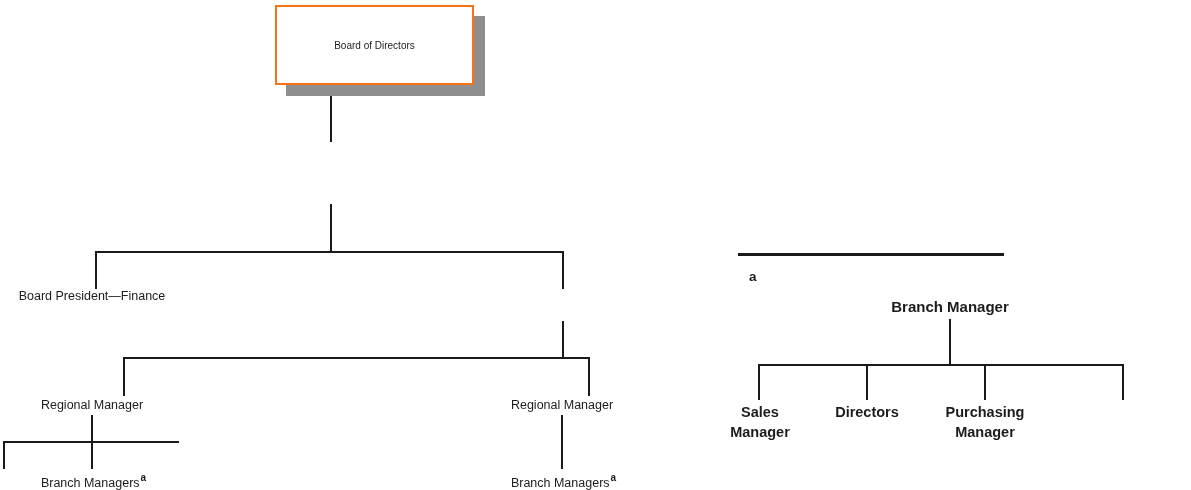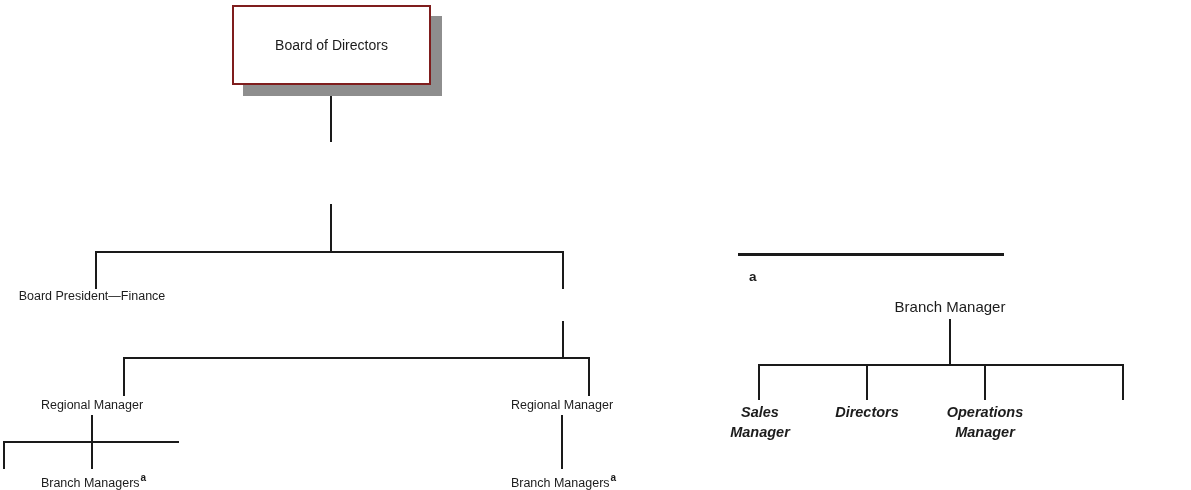--- a/index.html
+++ b/index.html
@@ -5,32 +5,33 @@
   html,body{margin:0;padding:0;background:#fff;}
   #canvas{
     position:relative;width:1191px;height:490px;background:#ffffff;
     font-family:"Liberation Sans", sans-serif;color:#1c1c1c;overflow:hidden;
   }
   .line{position:absolute;background:#1a1a1a;}
   .hline{height:2px;}
   .vline{width:2px;}
   .rule{height:3px;}
   .box{
-    position:absolute;background:#ffffff;border:2px solid #7f1d1d;box-sizing:border-box;
+    position:absolute;background:#ffffff;border:2px solid #f97316;box-sizing:border-box;
     box-shadow:11px 11px 0 #8e8e8e;display:flex;align-items:center;justify-content:center;
-    font-size:14px;
+    font-size:10px;
+    margin-left:43px;
   }
   .lbl{
     position:absolute;white-space:nowrap;transform:translateX(-50%);
     font-size:12.5px;line-height:15px;text-align:center;
   }
   .lbl.noc{transform:none;}
   .b{font-weight:bold;}
-  .big{font-size:14.5px;line-height:20px;font-weight:bold;font-style:italic;}
-  .root{font-size:15px;font-weight:normal;}
+  .big{font-size:14.5px;line-height:20px;font-weight:bold;}
+  .root{font-size:15px;font-weight:bold;}
   sup.ref{font-weight:bold;font-size:10px;position:relative;top:-1px;left:1px;}
 </style>
 </head>
 <body>
 
 <div id="canvas">
 
   <div class="line vline" style="left:330px;top:85px;height:57px"></div>
   <div class="line vline" style="left:330px;top:204px;height:48px"></div>
   <div class="line hline" style="left:95px;top:251px;width:469px"></div>
@@ -75,17 +76,17 @@
   <div class="line vline" style="left:1122px;top:364px;height:36px"></div>
 
   <div class="lbl big" style="left:760px;top:402px">
     <div>Sales</div>
     <div>Manager</div>
   </div>
   <div class="lbl big" style="left:867px;top:402px">
     <div>Directors</div>
   </div>
   <div class="lbl big" style="left:985px;top:402px">
-    <div>Operations</div>
+    <div>Purchasing</div>
     <div>Manager</div>
   </div>
 
 </div>
 
 </body></html>

